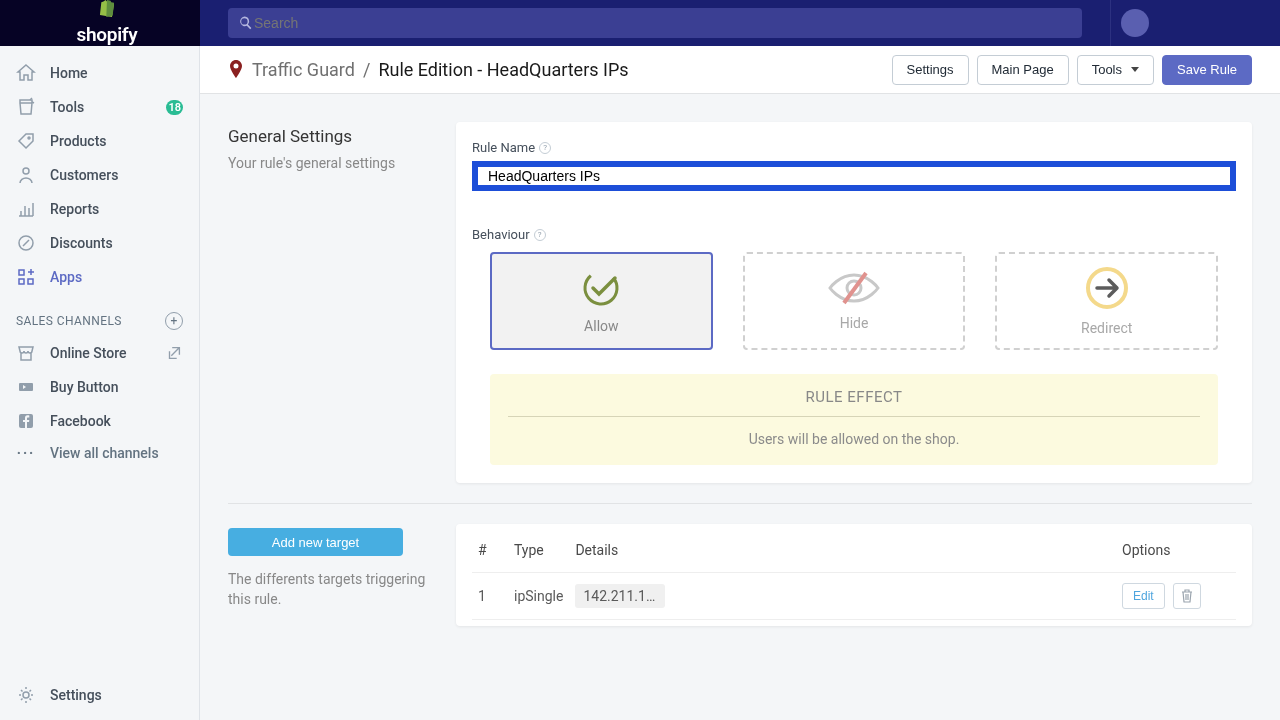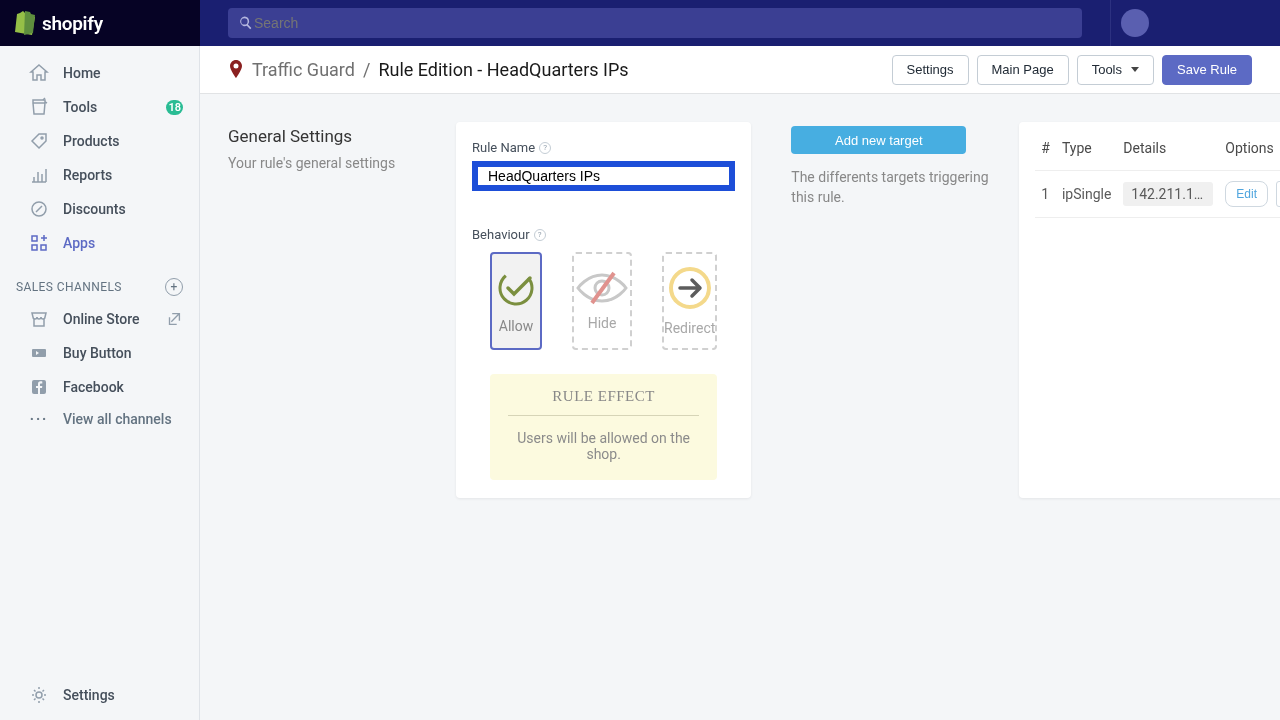--- a/index.html
+++ b/index.html
@@ -1,27 +1,27 @@
 <!DOCTYPE html>
 <html><head>
 <meta charset="utf-8">
 <style>
   * { box-sizing: border-box; margin: 0; padding: 0; }
   body { font-family: -apple-system, BlinkMacSystemFont, "Segoe UI", Roboto, Helvetica, Arial, sans-serif; font-size: 14px; color: #212b36; background: #f4f6f8; width: 1280px; height: 720px; overflow: hidden; }
   .top-bar { height: 46px; background: #1a1f71; display: flex; align-items: center; }
-  .logo { width: 200px; height: 46px; background: #060325; display: flex; align-items: center; padding-left: 14px; gap: 6px; }
+  .logo { width: 200px; height: 46px; background: #060325; display: flex; align-items: center; padding-left: 14px; gap: 6px; flex-direction: column; }
   .logo-text { color: #fff; font-weight: 600; font-size: 19px; letter-spacing: -0.3px; }
   .search-wrap { flex: 1; display: flex; align-items: center; padding: 0 28px; }
   .search-box { flex: 1; max-width: 855px; height: 30px; background: #3b3f93; border-radius: 4px; display: flex; align-items: center; padding: 0 10px; }
   .search-box input { flex:1; background: transparent; border: none; outline: none; color: #b5b7df; font-size: 14px; }
   .avatar-zone { width: 170px; display: flex; align-items: center; justify-content: flex-start; padding-left: 10px; border-left: 1px solid #2c3180; height: 100%; }
   .avatar { width: 28px; height: 28px; background: #5a5fb0; border-radius: 50%; }
   .layout { display: flex; height: 674px; }
   .sidebar { width: 200px; background: #f4f6f8; border-right: 1px solid #dfe3e8; display: flex; flex-direction: column; padding-top: 10px; }
-  .nav-item { display: flex; align-items: center; padding: 7px 16px; gap: 14px; color: #454f5b; cursor: pointer; font-weight:500;margin-left:13px; }
+  .nav-item { display: flex; align-items: center; padding: 7px 16px; gap: 14px; color: #454f5b; cursor: pointer; font-weight:500; }
   .nav-item.active { color: #5c6ac4; }
   .nav-item svg { flex-shrink: 0; }
   .nav-icon { width: 20px; height: 20px; fill: #919eab; }
   .nav-item.active .nav-icon { fill: #5c6ac4; }
   .badge { background: #29bc94; color: #fff; font-size: 11px; padding: 1px 2px; border-radius: 9px; margin-left: auto; font-weight:600; }
   .side-heading { font-size: 12px; color: #637381; padding: 18px 16px 6px; letter-spacing: .4px; display:flex; align-items:center; justify-content:space-between;}
   .side-plus { width:18px; height:18px; border:1px solid #919eab; border-radius:50%; display:flex; align-items:center; justify-content:center; font-size:12px; color:#637381;}
   .ext-icon { margin-left:auto; width:18px; height:18px; fill:#919eab;}
   .dots { letter-spacing:2px; font-weight:bold; color:#637381;}
   .sidebar-bottom { margin-top:auto; padding-bottom:8px;}
@@ -29,45 +29,45 @@
   .page-header { height: 48px; background: #fff; border-bottom: 1px solid #e1e3e5; display: flex; align-items: center; padding: 0 28px; }
   .breadcrumb { display: flex; align-items: center; gap: 8px; font-size: 18px; }
   .bc-link { color: #707070; }
   .bc-sep { color: #707070; }
   .bc-current { color: #1a1a1a; }
   .bc-pin { width: 16px; height: 20px; }
   .header-actions { margin-left: auto; display: flex; gap: 8px; }
   .btn { height: 30px; padding: 0 14px; border: 1px solid #c4cdd5; background: #fff; border-radius: 4px; font-size: 13px; cursor: pointer; display:flex; align-items:center; gap:6px; color:#212b36;}
   .btn-primary { background: #5c6ac4; color: #fff; border-color: #5c6ac4; }
   .caret-down { border-left:4px solid transparent; border-right:4px solid transparent; border-top:5px solid #444; margin-left:3px;}
-  .content { padding: 28px; display: flex; flex-direction: row; gap: 20px; }
+  .content { padding: 28px; display: flex; flex-direction: column; gap: 20px; }
   .section { display: flex; gap: 16px; }
   .section-left { width: 212px; padding-top: 4px; }
   .section-title { font-size: 17px; color: #353535; margin-bottom: 8px; }
   .section-desc { font-size: 14px; color: #888; line-height: 1.4; }
   .card { flex:1; background:#fff; border-radius:4px; box-shadow:0 1px 3px rgba(0,0,0,.07); padding:18px 16px; }
   .field-label { font-size: 13px; color: #454f5b; margin-bottom: 6px; display:flex; align-items:center; gap:4px;}
   .help-q { width:12px; height:12px; border:1px solid #c4cdd5; border-radius:50%; font-size:8px; display:flex; align-items:center; justify-content:center; color:#919eab;}
   .text-input { width:100%; height:30px; border:6px solid #1d4ed8; border-radius:0; padding:0 10px; font-size:14px; }
   .behaviour-row { display:flex; gap:30px; margin-top:10px;align-items:center; }
   .beh-card { flex:1; height:98px; border-radius:4px; display:flex; flex-direction:column; align-items:center; justify-content:center; gap:10px; cursor:pointer; font-size:14px; color:#a8a8a8;}
   .beh-card.selected { border:2px solid #5c6ac4; background:#f2f2f2; color:#888;}
   .beh-card.dashed { border:2px dashed #d0d0d0; background:#fff; }
   .rule-effect { margin-top:24px; background:#fcfadf; border-radius:4px; padding:14px 18px 18px; text-align:center; }
-  .rule-effect-title { color:#888; letter-spacing:.5px; font-size:15px; margin-bottom:10px;font-family:Liberation Serif, serif; }
+  .rule-effect-title { color:#888; letter-spacing:.5px; font-size:15px; margin-bottom:10px; }
   .rule-effect hr { border:none; border-top:1px solid #d6d4b7; margin-bottom:14px;}
   .rule-effect-text { color:#8b8b8b; font-size:14px;}
   .divider { height:1px; background:#e1e3e5; }
   .add-target-btn { width:175px; height:28px; background:#47aee1; color:#fff; border:none; border-radius:4px; font-size:13px; cursor:pointer; margin-bottom:14px;}
   .targets-table { width:100%; border-collapse:collapse; }
   .targets-table th { text-align:left; font-weight:400; color:#4a4a4a; padding:8px 6px 14px; font-size:14px; border-bottom:1px solid #eee;}
   .targets-table td { padding:10px 6px; color:#5a5a5a; font-size:14px; border-bottom:1px solid #eee;}
   .chip { background:#f0f0f0; padding:4px 8px; border-radius:3px; display:inline-block; max-width:90px; overflow:hidden; text-overflow:ellipsis; white-space:nowrap; vertical-align:middle;}
   .opt-buttons { display:flex; gap:8px; }
-  .small-btn { height:26px; padding:0 10px; border:1px solid #cfd8e0; background:#fff; color:#4fa5de; border-radius:8px; font-size:12px; cursor:pointer;}
+  .small-btn { height:26px; padding:0 10px; border:1px solid #cfd8e0; background:#fff; color:#4fa5de; border-radius:3px; font-size:12px; cursor:pointer;}
   .icon-btn { width:28px; height:26px; border:1px solid #cfd8e0; background:#fff; border-radius:3px; display:flex; align-items:center; justify-content:center; cursor:pointer;}
   .spacer { height:18px; }
 </style>
 </head>
 <body>
 
 <div class="top-bar">
   <div class="logo">
     <svg width="22" height="24" viewBox="0 0 22 24">
         <path fill="#95bf47" d="M18 5l-3-1-1-3-3 1-2-2-3 2-3 1-2 18 17 3 3-18z"></path>
@@ -102,20 +102,27 @@
           <path d="M14 3l2-2M16 5l2 1" stroke="#919eab" stroke-width="1.5"></path>
         </svg>
       <span>Tools</span>
       <span class="badge">18</span>
     </div>
     <div class="nav-item">
       <svg class="nav-icon" viewBox="0 0 20 20">
           <path d="M3 10l7-7h7v7l-7 7z M13 6a1 1 0 110 2 1 1 0 010-2z" fill="none" stroke="#919eab" stroke-width="1.5"></path>
         </svg>
       <span>Products</span>
+    </div>
+    <div class="nav-item">
+      <svg class="nav-icon" viewBox="0 0 20 20">
+          <circle cx="10" cy="6" r="3" fill="none" stroke="#919eab" stroke-width="1.5"></circle>
+          <path d="M4 18c0-3 3-5 6-5s6 2 6 5" fill="none" stroke="#919eab" stroke-width="1.5"></path>
+        </svg>
+      <span>Customers</span>
     </div>
     <div class="nav-item">
       <svg class="nav-icon" viewBox="0 0 20 20">
           <path d="M3 17h14M5 17v-5M9 17V7M13 17v-8M17 17V4" fill="none" stroke="#919eab" stroke-width="1.5"></path>
         </svg>
       <span>Reports</span>
     </div>
     <div class="nav-item">
       <svg class="nav-icon" viewBox="0 0 20 20">
           <circle cx="10" cy="10" r="7" fill="none" stroke="#919eab" stroke-width="1.5"></circle>

